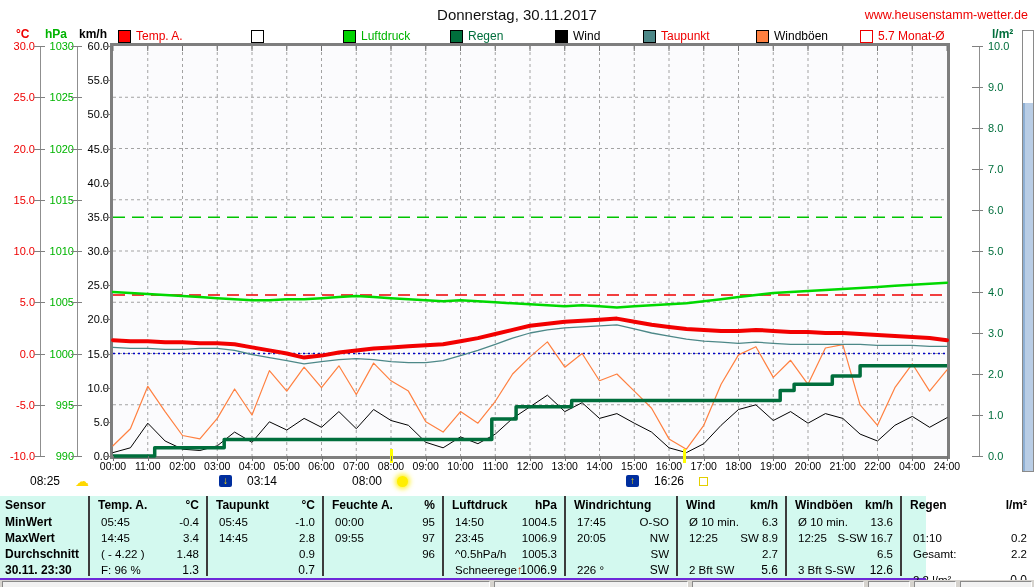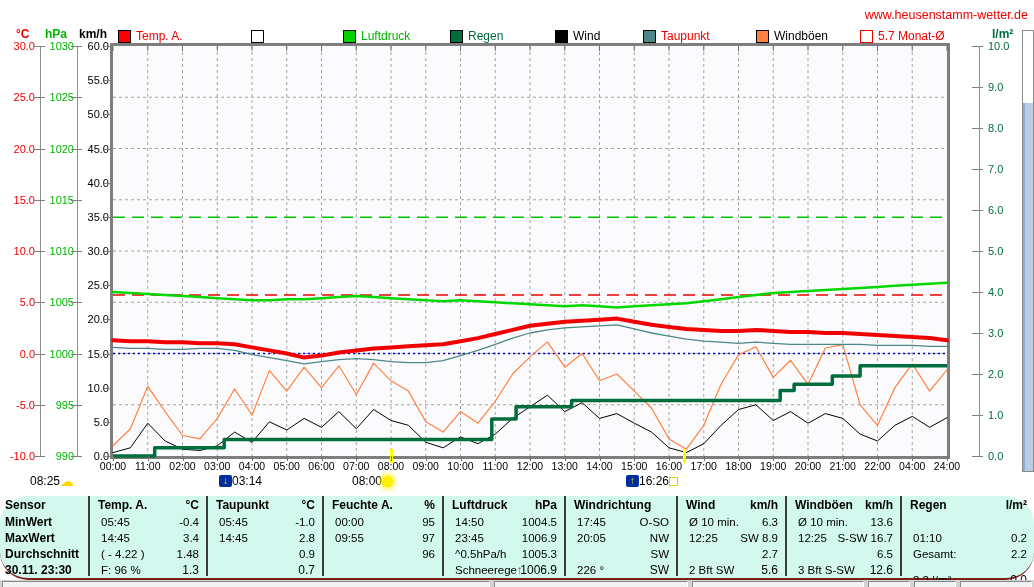--- a/index.html
+++ b/index.html
@@ -12,30 +12,30 @@
   .axis-line{width:1px;background:#8f8f8f;}
   .tick-label{position:absolute;font-size:11px;line-height:12px;white-space:nowrap;}
   .tick-dash{position:absolute;height:1px;background:#808080;}
   .vtick{position:absolute;width:1px;background:#707070;}
   #plot-frame{left:110px;top:43px;width:834px;height:410px;border:3px solid #7e7e7e;background:#fbfbfd;}
   #plot{position:absolute;left:0;top:0;overflow:visible;}
   #legend{top:29px;left:118px;display:flex;align-items:center;}
   .leg-item{display:flex;align-items:center;font-size:12px;}
   .leg-box{width:11px;height:11px;margin-right:5px;border:1px solid #000;flex:0 0 auto;}
   .time-label{position:absolute;top:460px;width:36px;text-align:center;font-size:10.5px;color:#000;}
-  .marker{position:absolute;top:474px;font-size:12px;color:#000;display:flex;align-items:center;gap:0;}
+  .marker{position:absolute;top:474px;font-size:12px;color:#000;display:flex;align-items:center;gap:15px;}
   .moon-icon{display:inline-block;width:13px;height:12px;background:#002e9e;border-radius:2px;
              color:#ffe000;font-size:10px;line-height:12px;text-align:center;font-weight:bold;}
   .sun-icon{display:inline-block;width:11px;height:11px;border-radius:50%;background:#ffee00;
             box-shadow:0 0 5px 2px rgba(255,240,0,.85);}
   .cloud-icon{color:#ffd800;font-size:14px;line-height:12px;}
   .yellow-sq{display:inline-block;width:7px;height:7px;border:1px solid #e3cf00;background:#ffffff;}
   .sunmark{position:absolute;top:449px;width:3px;height:14px;background:#ffff00;}
-  #table{top:496px;left:0;width:1034px;height:82px;background:#d3f9ef;border-bottom:2px solid #7f1d1d;
-         font-size:11.5px;color:#000;border-radius:28px;}
+  #table{top:496px;left:0;width:926px;height:82px;background:#d3f9ef;border-bottom:2px solid #6d28d9;
+         font-size:11.5px;color:#000;}
   .tgroup{position:absolute;top:0;height:80px;border-left:2px solid #3c3c3c;}
   .tgroup.first{border-left:none;}
   .trow{position:absolute;left:0;right:0;height:16px;line-height:16px;white-space:nowrap;}
   .trow .lab{position:absolute;left:11px;}
   .trow .val{position:absolute;right:7px;}
   .thead .lab{left:8px;font-weight:bold;font-size:12px;}
   .thead .val{font-weight:bold;font-size:12px;}
   .sensor-lab{position:absolute;left:5px;right:2px;height:16px;line-height:16px;font-weight:bold;font-size:12px;white-space:nowrap;}
   .boldval .val{font-weight:normal;font-size:12px;}
   .uparr{color:#d12f00;font-weight:bold;}
@@ -44,20 +44,21 @@
          border-top:1px solid #8a8a8a;border-left:1px solid #8a8a8a;
          border-right:1px solid #ffffff;box-sizing:border-box;}
   #gauge{left:1022px;top:30px;width:10px;height:440px;border:1px solid #8a8a8a;background:#fff;}
   #gauge-fill{position:absolute;left:0;right:0;top:72px;bottom:0;background:#b9cde5;border-left:2px solid #8fb0d4;}
 </style>
 </head>
 <body>
 
 <div id="page">
 
+  <div class="abs title">Donnerstag, 30.11.2017</div>
   <div class="abs website">www.heusenstamm-wetter.de</div>
 
   <div class="abs unit-label" style="left:16px;color:#ee0000;">°C</div>
   <div class="abs unit-label" style="left:45px;color:#00b400;">hPa</div>
   <div class="abs unit-label" style="left:79px;color:#000;">km/h</div>
   <div class="abs unit-label" style="left:992px;color:#006e3c;">l/m²</div>
 
   <div class="abs" id="legend">
       <span class="leg-item" style="width: 133px;">
         <span class="leg-box" style="background: rgb(255, 0, 0);"></span>

